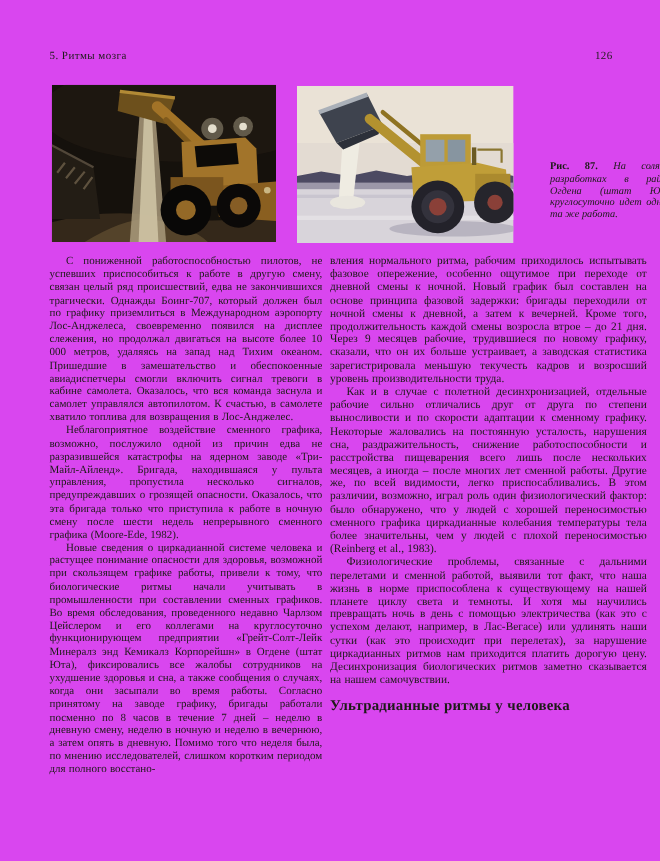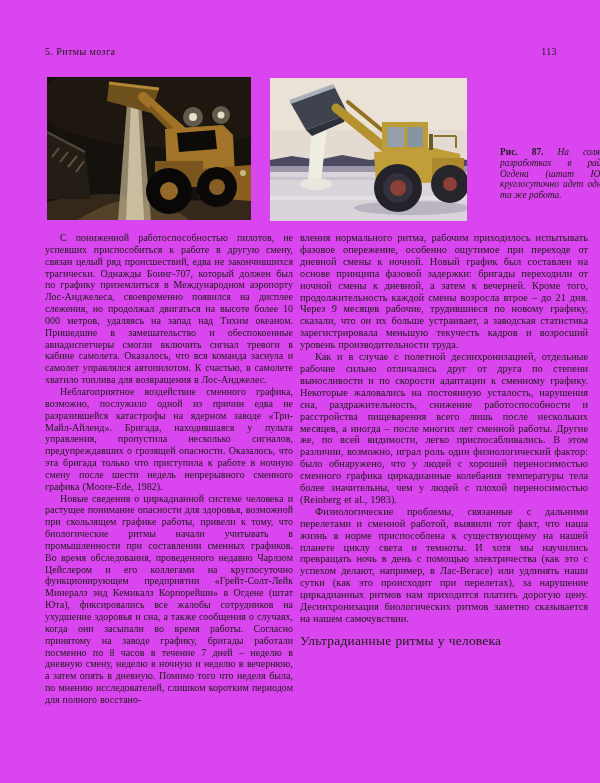--- a/index.html
+++ b/index.html
@@ -25,32 +25,32 @@
   .fig-caption .txt { font-style:italic; }
   .col {
     position:absolute; top:232px; text-align:justify;
     word-spacing:0.4px;
   }
   .col-left  { left:45px;  width:248px; font-size:10px;   line-height:11.85px; }
   .col-right { left:300px; width:288px; font-size:10.35px; line-height:11.9px; }
   .col p { margin:0; }
   .col p.ind { text-indent:15px; }
   .sec-heading {
-    font-size:13.5px; font-weight:normal;
+    font-size:13.5px; font-weight:bold;
     margin:10px 0 8px 0; letter-spacing:0.2px; text-align:left;
   }
 </style>
 </head>
 <body>
 
 <div class="page">
 
   <div class="running-header">
     <span>5. Ритмы мозга</span>
-    <span>113</span>
+    <span>126</span>
   </div>
 
   <div class="photo photo-night">
     <svg viewBox="0 0 204 143" preserveAspectRatio="none">
       <rect width="204" height="143" fill="#18130e"></rect>
       <ellipse cx="120" cy="25" rx="130" ry="45" fill="#2a2015" opacity="0.55"></ellipse>
       <path d="M0 125 Q50 112 100 120 T204 118 V143 H0 Z" fill="#3a2d1d"></path>
       <path d="M30 143 Q75 116 98 124 Q128 130 142 143 Z" fill="#6b5535" opacity="0.75"></path>
       <path d="M0 55 L38 75 L44 122 L0 122 Z" fill="#272118"></path>
       <path d="M0 55 L38 75" stroke="#5c5040" stroke-width="2" fill="none"></path>

